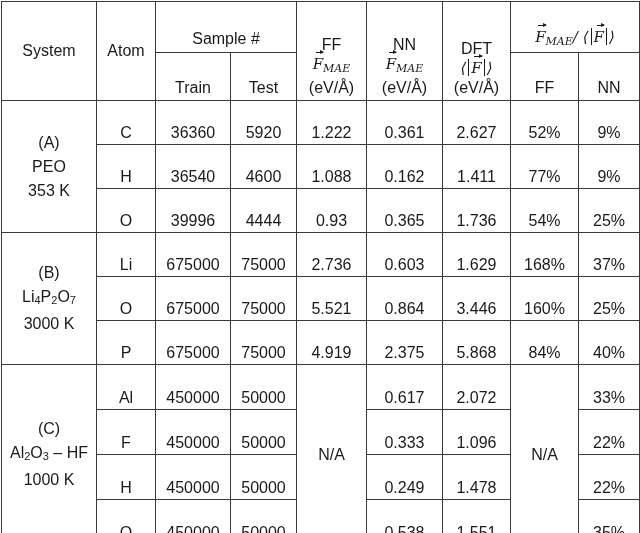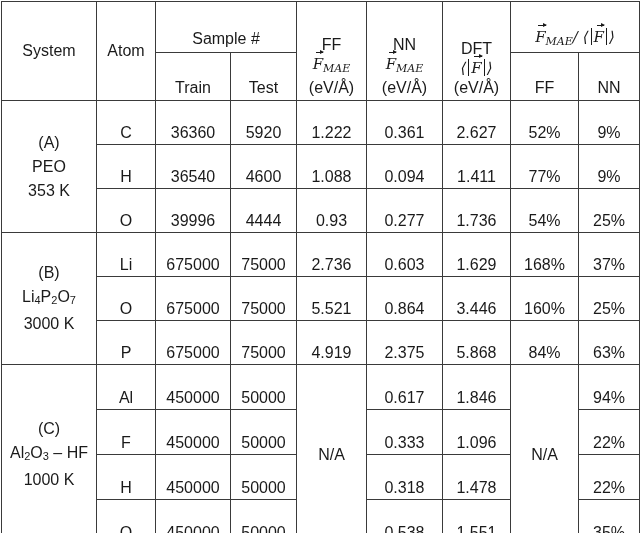--- a/index.html
+++ b/index.html
@@ -127,31 +127,31 @@
       <td>0.361</td>
       <td>2.627</td>
       <td>52%</td>
       <td>9%</td>
     </tr>
     <tr class="data">
       <td>H</td>
       <td>36540</td>
       <td>4600</td>
       <td>1.088</td>
-      <td>0.094</td>
+      <td>0.162</td>
       <td>1.411</td>
       <td>77%</td>
       <td>9%</td>
     </tr>
     <tr class="data">
       <td>O</td>
       <td>39996</td>
       <td>4444</td>
       <td>0.93</td>
-      <td>0.277</td>
+      <td>0.365</td>
       <td>1.736</td>
       <td>54%</td>
       <td>25%</td>
     </tr>
 
     <tr class="data">
       <td rowspan="3" class="sys">
         <div>(B)</div>
         <div><span>Li</span><span class="chem-sub">4</span><span>P</span><span class="chem-sub">2</span><span>O</span><span class="chem-sub">7</span></div>
         <div>3000 K</div>
@@ -176,51 +176,51 @@
       <td>25%</td>
     </tr>
     <tr class="data">
       <td>P</td>
       <td>675000</td>
       <td>75000</td>
       <td>4.919</td>
       <td>2.375</td>
       <td>5.868</td>
       <td>84%</td>
-      <td>63%</td>
+      <td>40%</td>
     </tr>
 
     <tr class="data-c">
       <td rowspan="4" class="sys">
         <div>(C)</div>
         <div><span>Al</span><span class="chem-sub">2</span><span>O</span><span class="chem-sub">3</span><span> – HF</span></div>
         <div>1000 K</div>
       </td>
       <td>Al</td>
       <td>450000</td>
       <td>50000</td>
       <td rowspan="4" class="na">N/A</td>
       <td>0.617</td>
-      <td>1.846</td>
+      <td>2.072</td>
       <td rowspan="4" class="na">N/A</td>
-      <td>94%</td>
+      <td>33%</td>
     </tr>
     <tr class="data-c">
       <td>F</td>
       <td>450000</td>
       <td>50000</td>
       <td>0.333</td>
       <td>1.096</td>
       <td>22%</td>
     </tr>
     <tr class="data-c">
       <td>H</td>
       <td>450000</td>
       <td>50000</td>
-      <td>0.318</td>
+      <td>0.249</td>
       <td>1.478</td>
       <td>22%</td>
     </tr>
     <tr class="data-c">
       <td>O</td>
       <td>450000</td>
       <td>50000</td>
       <td>0.538</td>
       <td>1.551</td>
       <td>35%</td>

